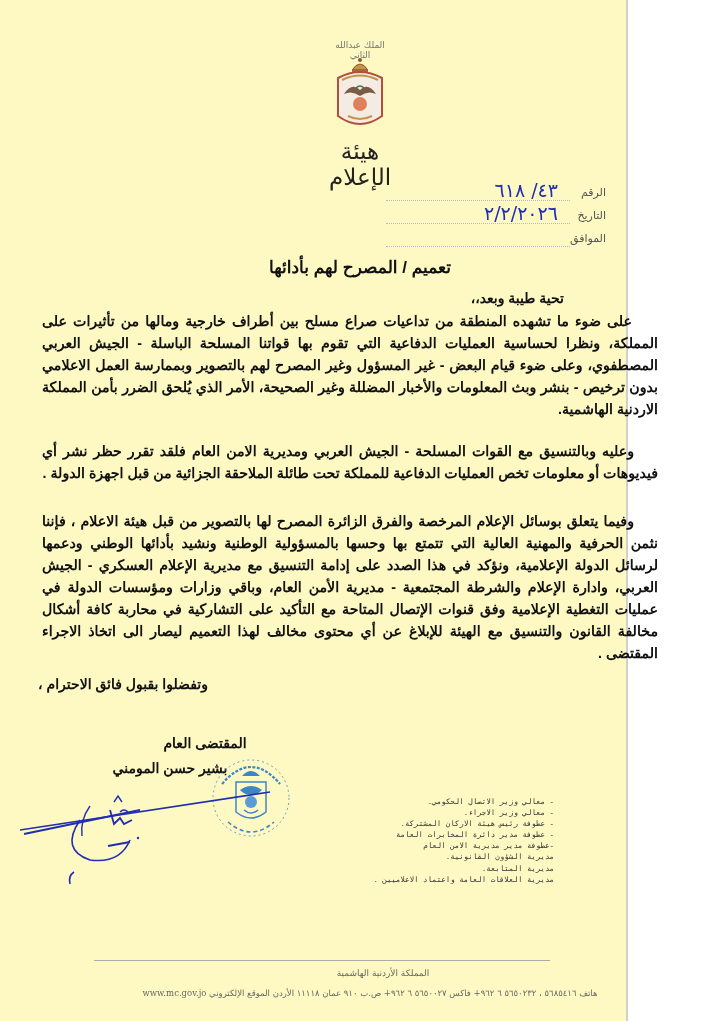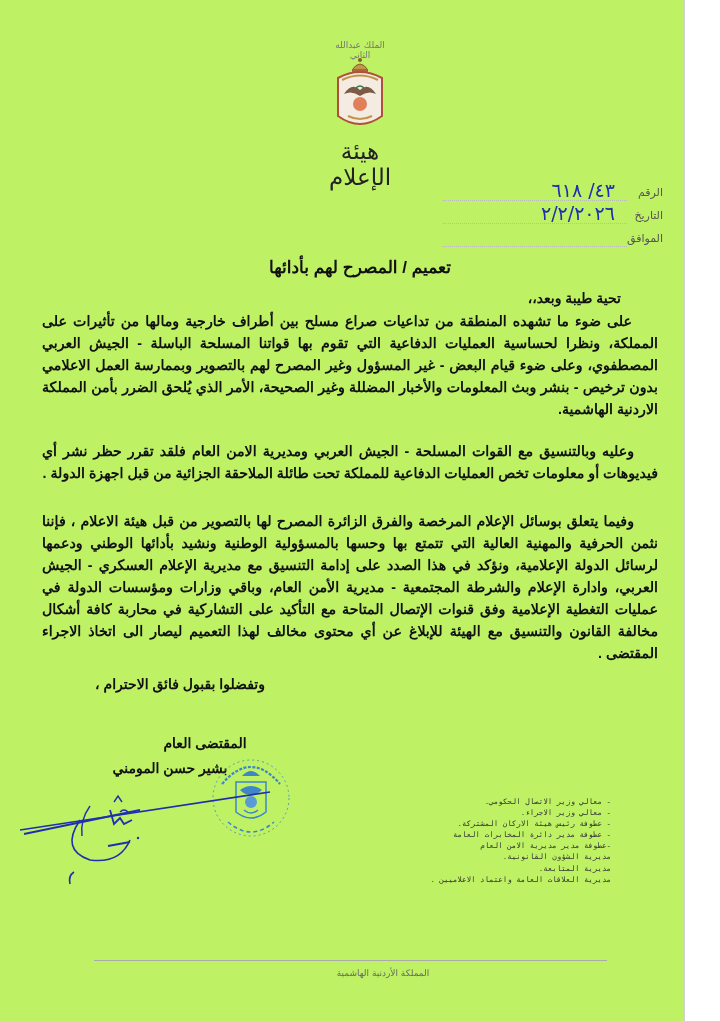--- a/index.html
+++ b/index.html
@@ -1,18 +1,18 @@
 <!DOCTYPE html>
 <html><head>
 <meta charset="utf-8">
 <style>
   * { box-sizing: border-box; margin: 0; padding: 0; }
   html, body { width: 720px; height: 1021px; background: #ffffff; overflow: hidden; }
   body { position: relative; font-family: "DejaVu Sans", sans-serif; color: #111; }
-  .page { position: absolute; left: 0; top: 0; width: 685px; height: 1021px; background: #bef264; border-right: 2px solid #d0d0d0; }
+  .page { position: absolute; left: 0; top: 0; width: 628px; height: 1021px; background: #fef9c3; border-right: 2px solid #d0d0d0; }
 
   
   .crest-line { position: absolute; left: 335px; top: 40px; width: 50px; height: 14px; font-size: 9px; color: #777; text-align: center; direction: rtl; }
   .coat { position: absolute; left: 330px; top: 56px; width: 60px; height: 78px; }
   .agency-name { position: absolute; left: 310px; top: 138px; width: 100px; text-align: center; font-family: "DejaVu Serif", serif; font-size: 23px; color: #222; direction: rtl; letter-spacing: -1px; }
 
   .refs { position: absolute; right: 20px; top: 182px; width: 220px; direction: rtl; }
   .ref-row { position: relative; height: 23px; }
   .ref-label { position: absolute; right: 0; top: 4px; font-size: 11px; color: #555; }
   .ref-line { position: absolute; right: 36px; left: 0; top: 18px; border-bottom: 1px dotted #bbb; }
@@ -127,14 +127,18 @@
     <div class="cc-item">- عطوفة رئيس هيئة الاركان المشتركة.</div>
     <div class="cc-item">- عطوفة مدير دائرة المخابرات العامة</div>
     <div class="cc-item">-عطوفة مدير مديرية الامن العام</div>
     <div class="cc-item">مديرية الشؤون القانونية.</div>
     <div class="cc-item">مديرية المتابعة.</div>
     <div class="cc-item">مديرية العلاقات العامة واعتماد الاعلاميين .</div>
   </div>
 
   <div class="footer-rule"></div>
   <div class="footer-kingdom">المملكة الأردنية الهاشمية</div>
+  <div class="footer-contact">
+    <span>هاتف ٥٦٨٥٤١٦ ، ٥٦٥٠٢٣٢ ٦ ٩٦٢+ فاكس ٥٦٥٠٠٢٧ ٦ ٩٦٢+ ص.ب ٩١٠ عمان ١١١١٨ الأردن الموقع الإلكتروني</span>
+    <span class="url">www.mc.gov.jo</span>
+  </div>
 
 </div>
 
 </body></html>

